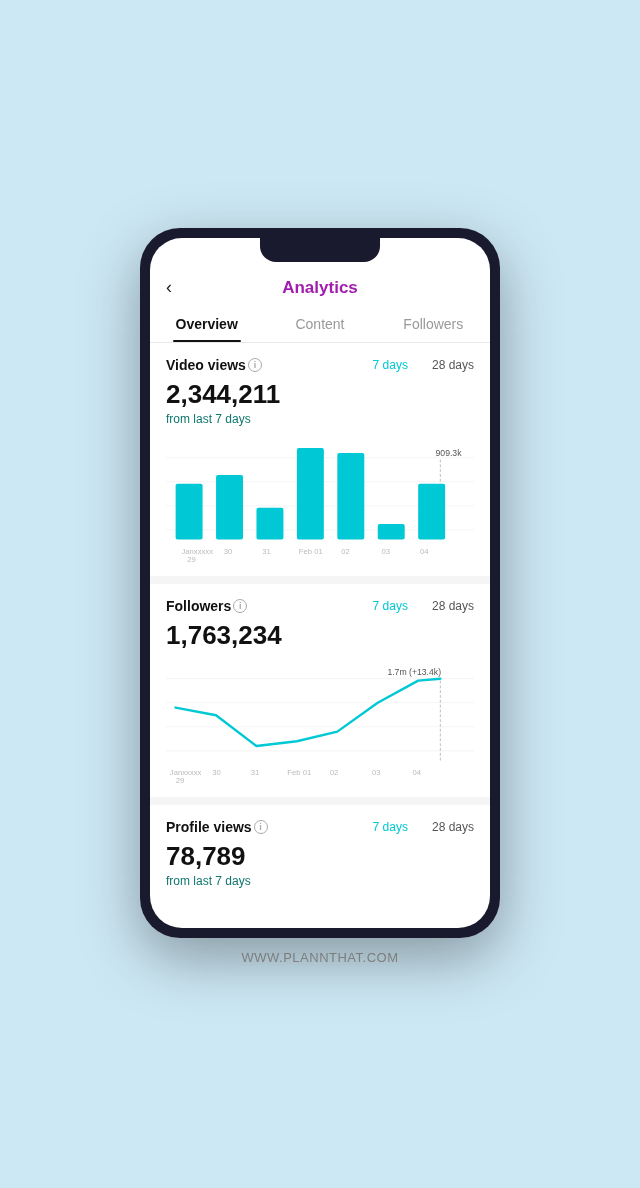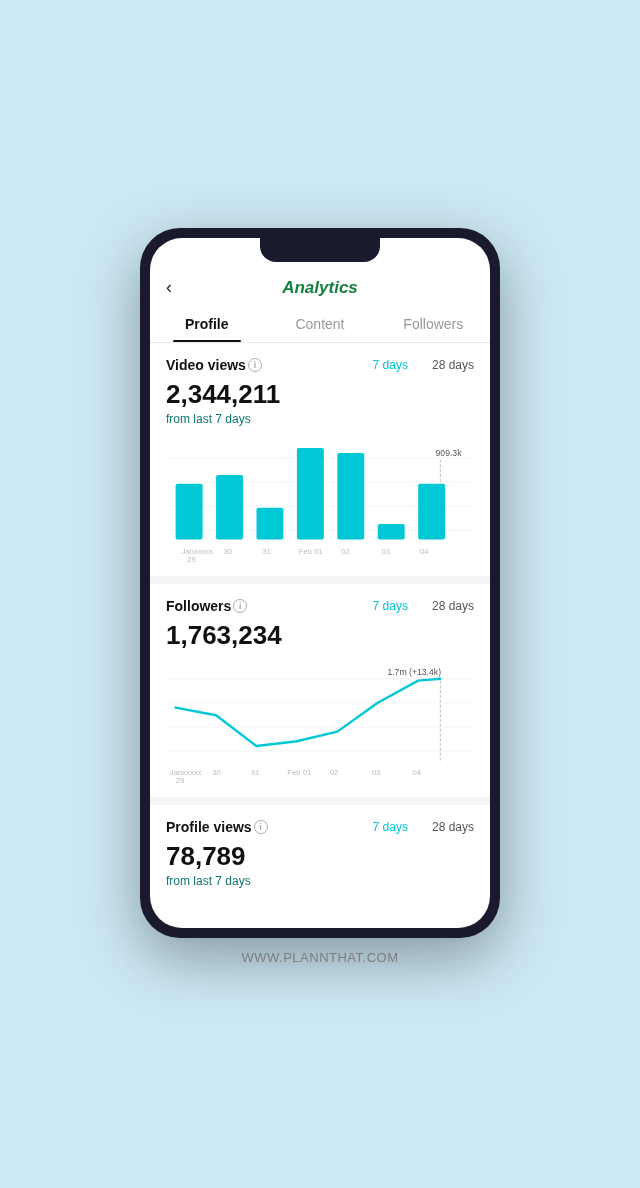--- a/index.html
+++ b/index.html
@@ -69,22 +69,21 @@
       position: absolute;
       left: 16px;
       font-size: 18px;
       color: #222;
       cursor: pointer;
     }
 
     .header-title {
       font-size: 17px;
       font-weight: 700;
-      color: #15803d;
-      font-style: italic;
+      color: #a21caf;
     }
 
     
     .tabs-row {
       display: flex;
       border-bottom: 1px solid #e8e8e8;
       margin: 0 0 0 0;
     }
 
     .tab-item {
@@ -234,21 +233,21 @@
       <div class="notch"></div>
       <div class="screen-content">
 
         <div class="app-header">
           <span class="back-btn">‹</span>
           <span class="header-title">Analytics</span>
         </div>
 
         <div class="tabs-row">
           <div class="tab-item active">
-            <span>Profile</span>
+            <span>Overview</span>
           </div>
           <div class="tab-item">
             <span>Content</span>
           </div>
           <div class="tab-item">
             <span>Followers</span>
           </div>
         </div>
 
         <div class="section">

